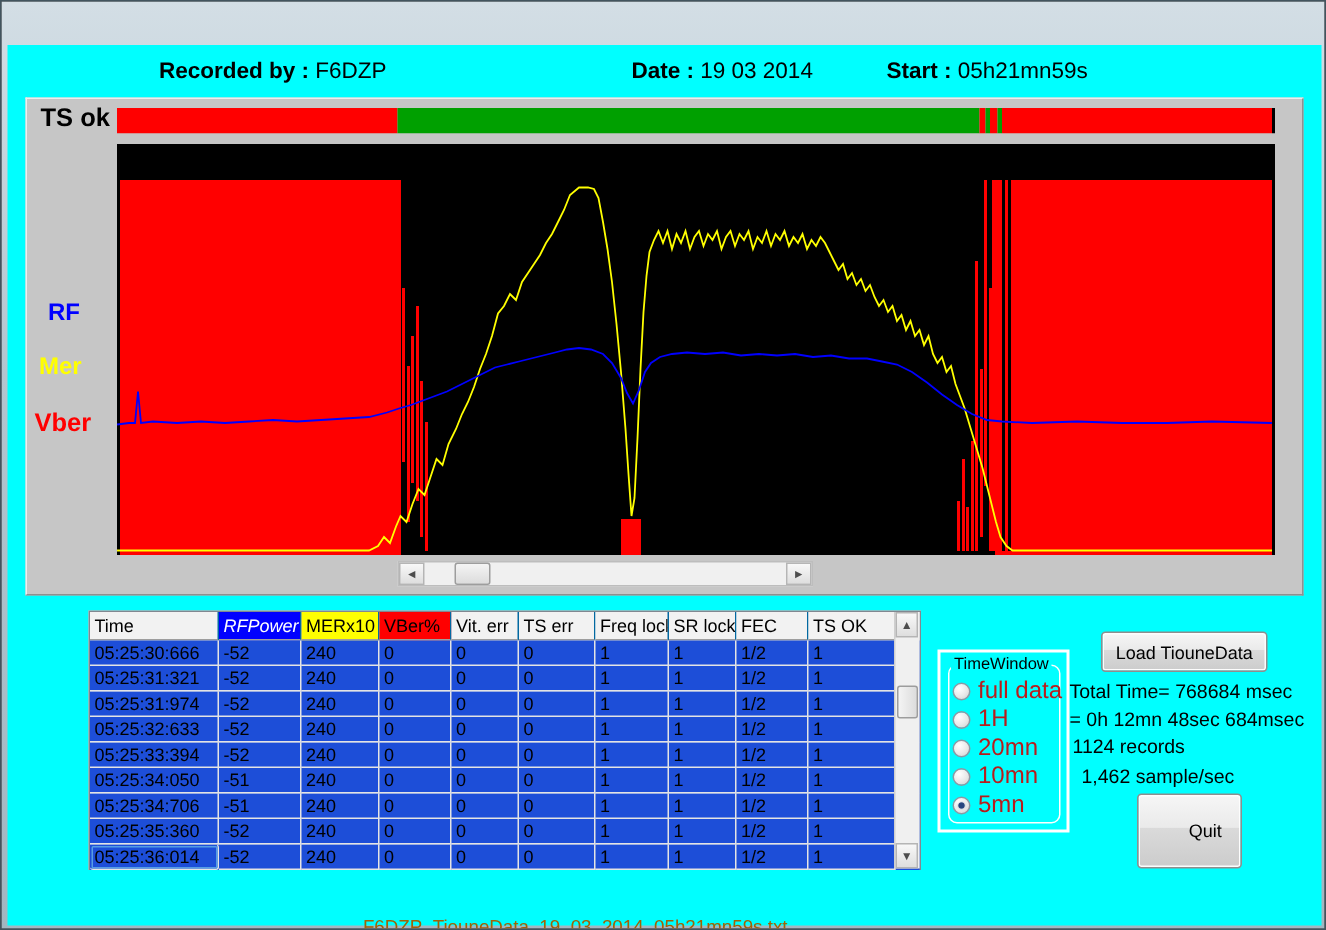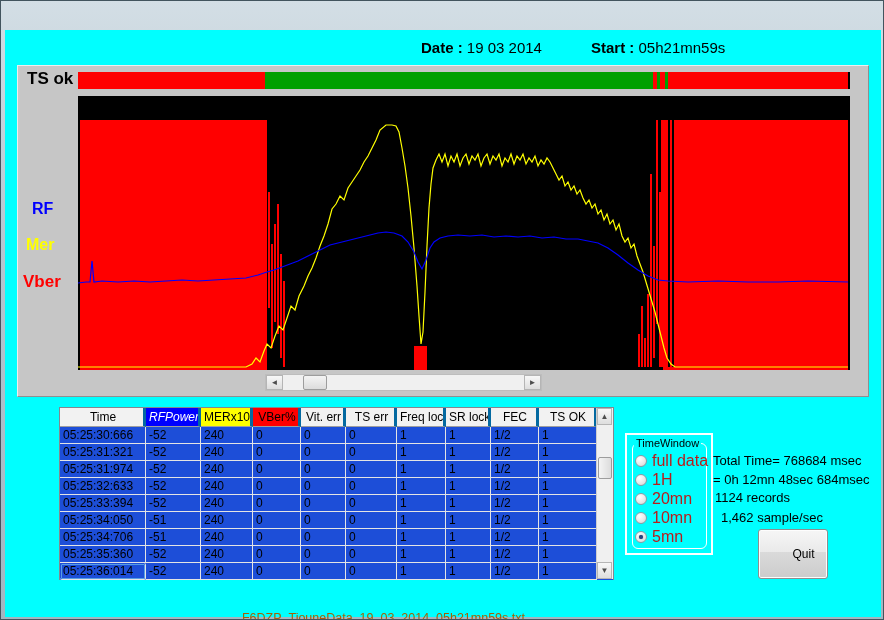--- a/index.html
+++ b/index.html
@@ -42,22 +42,22 @@
   .hsb{position:absolute;left:247px;top:308px;width:277px;height:17px;background:#f0f0f0;border:1px solid #bdbdbd;display:flex;}
   .sb-btn{background:linear-gradient(180deg,#f8f8f8,#dedede);border:1px solid #b5b5b5;color:#4d4d4d;
     display:flex;align-items:center;justify-content:center;font-size:8px;cursor:pointer;flex:none;}
   .hsb .sb-btn{width:17px;height:15px;}
   .hsb-thumb{position:absolute;left:20px;top:0;width:24px;height:15px;background:linear-gradient(180deg,#f4f4f4,#dcdcdc);
     border:1px solid #9d9d9d;border-radius:2px;cursor:pointer;}
   .hsb-track{position:relative;flex:1;}
   
   .grid{position:absolute;left:54px;top:377px;width:555px;height:173px;background:#fff;border:1px solid #828790;}
   .grid-head{display:flex;height:19px;}
-  .gh-cell{flex:none;height:19px;background:#f2f2f2;border-right:3px solid #0369a1;border-bottom:1px solid #9e9e9e;
-    font-size:12px;color:#000;padding:2px 0 0 3px;white-space:nowrap;overflow:hidden;text-align:center;}
+  .gh-cell{flex:none;height:19px;background:#f2f2f2;border-right:1px solid #0369a1;border-bottom:1px solid #9e9e9e;
+    font-size:12px;color:#000;padding:2px 0 0 3px;white-space:nowrap;overflow:hidden;}
   .grid-body{position:relative;}
   .g-row{display:flex;height:17px;background:#1d4ed8;}
   .g-cell{flex:none;height:17px;border-right:1px solid #e4e4e4;border-bottom:1px solid #e4e4e4;
     font-size:12px;color:#000;padding:1px 0 0 3px;white-space:nowrap;overflow:hidden;}
   .g-cell.focus{outline:1px solid #569de5;outline-offset:-2px;border-radius:2px;}
   .vsb{position:absolute;right:0;top:0;width:17px;height:171px;background:#f0f0f0;border-left:1px solid #cfcfcf;}
   .vsb .sb-btn{width:15px;height:17px;}
   .vsb-thumb{position:absolute;left:1px;top:49px;width:14px;height:22px;background:linear-gradient(90deg,#f4f4f4,#dcdcdc);
     border:1px solid #9d9d9d;border-radius:2px;cursor:pointer;}
   .vsb .down{position:absolute;bottom:0;left:0;}
@@ -81,20 +81,24 @@
   .filename{position:absolute;left:60px;top:557px;width:460px;text-align:right;font-size:12.5px;color:#a16207;white-space:nowrap;margin-top:24px;}
 </style>
 </head>
 <body>
 
 <div id="window">
 
 
   <div class="client">
 
+    <div class="hdr" style="left:101px;">
+      <span class="b">Recorded by :</span>
+      <span>F6DZP</span>
+    </div>
     <div class="hdr" style="left:416px;">
       <span class="b">Date :</span>
       <span>19 03 2014</span>
     </div>
     <div class="hdr" style="left:586px;">
       <span class="b">Start :</span>
       <span>05h21mn59s</span>
     </div>
 
     <div class="panel">
@@ -300,20 +304,21 @@
             <span class="radio-dot"></span>
             <span class="radio-label">10mn</span>
           </div>
           <div class="radio-row">
             <span class="radio-dot sel"></span>
             <span class="radio-label">5mn</span>
           </div>
         </div>
     </div>
 
+    <div class="btn7" id="load-btn">Load TiouneData</div>
     <div class="info" style="left:708px;top:423px;">Total Time= 768684 msec</div>
     <div class="info" style="left:708px;top:442px;">= 0h 12mn 48sec 684msec</div>
     <div class="info" style="left:710px;top:460px;">1124 records</div>
     <div class="info" style="left:716px;top:480px;">1,462 sample/sec</div>
     <div class="btn7" id="quit-btn">Quit</div>
 
     <div class="filename">F6DZP_TiouneData_19_03_2014_05h21mn59s.txt</div>
   </div>
 </div>
 

